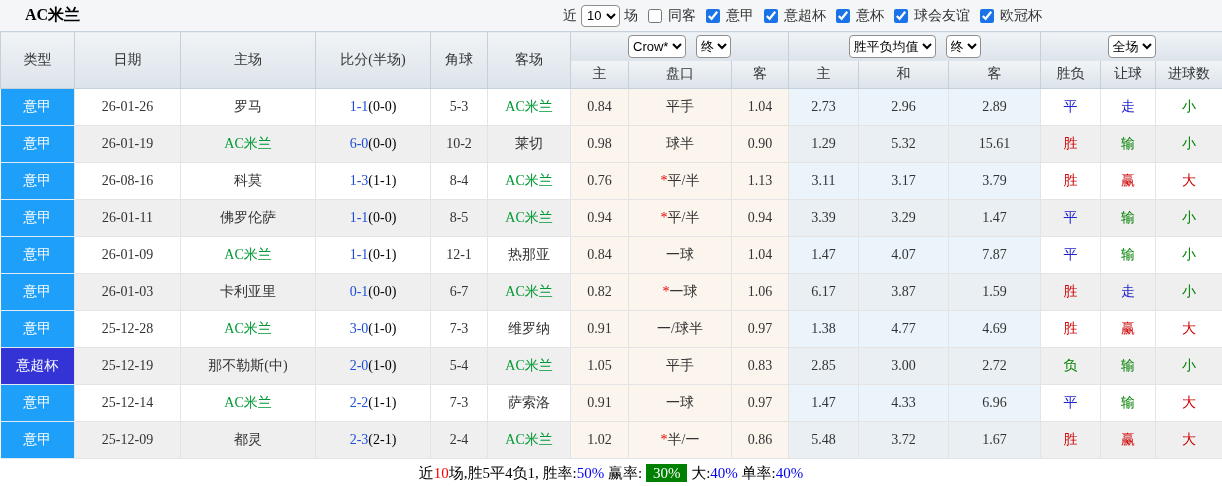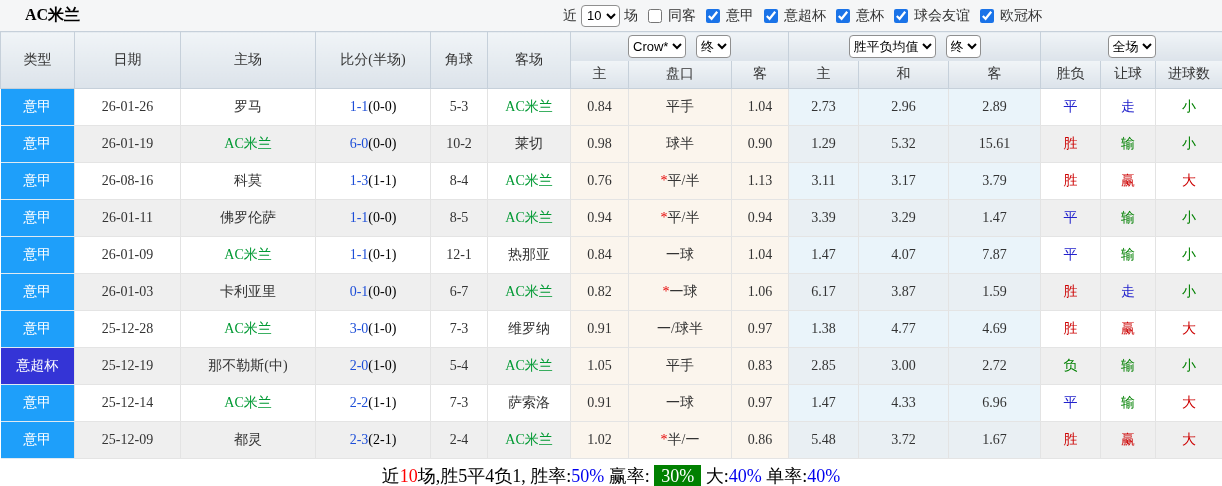--- a/index.html
+++ b/index.html
@@ -59,21 +59,21 @@
   
   .target { color:#009933; }
   .ft { color:#1d4ed8; }
   .ht { color:#000000; }
   .star { color:#e60000; }
   td.red   { color:#cc0000; }
   td.blue  { color:#2222cc; }
   td.green { color:#008000; }
   
   .summary {
-    height:23px; margin-top:5px; text-align:center; font-size:18px; color:#000;
+    height:23px; margin-top:5px; text-align:center; font-size:15px; color:#000;
     white-space:pre-wrap;
   }
   .summary .red  { color:#ff0000; }
   .summary .blue { color:#0000ee; }
   .summary .badge { background:#008000; color:#fff; padding:1px 7px; }
 </style>
 </head>
 <body>
 
 <div class="topbar">

